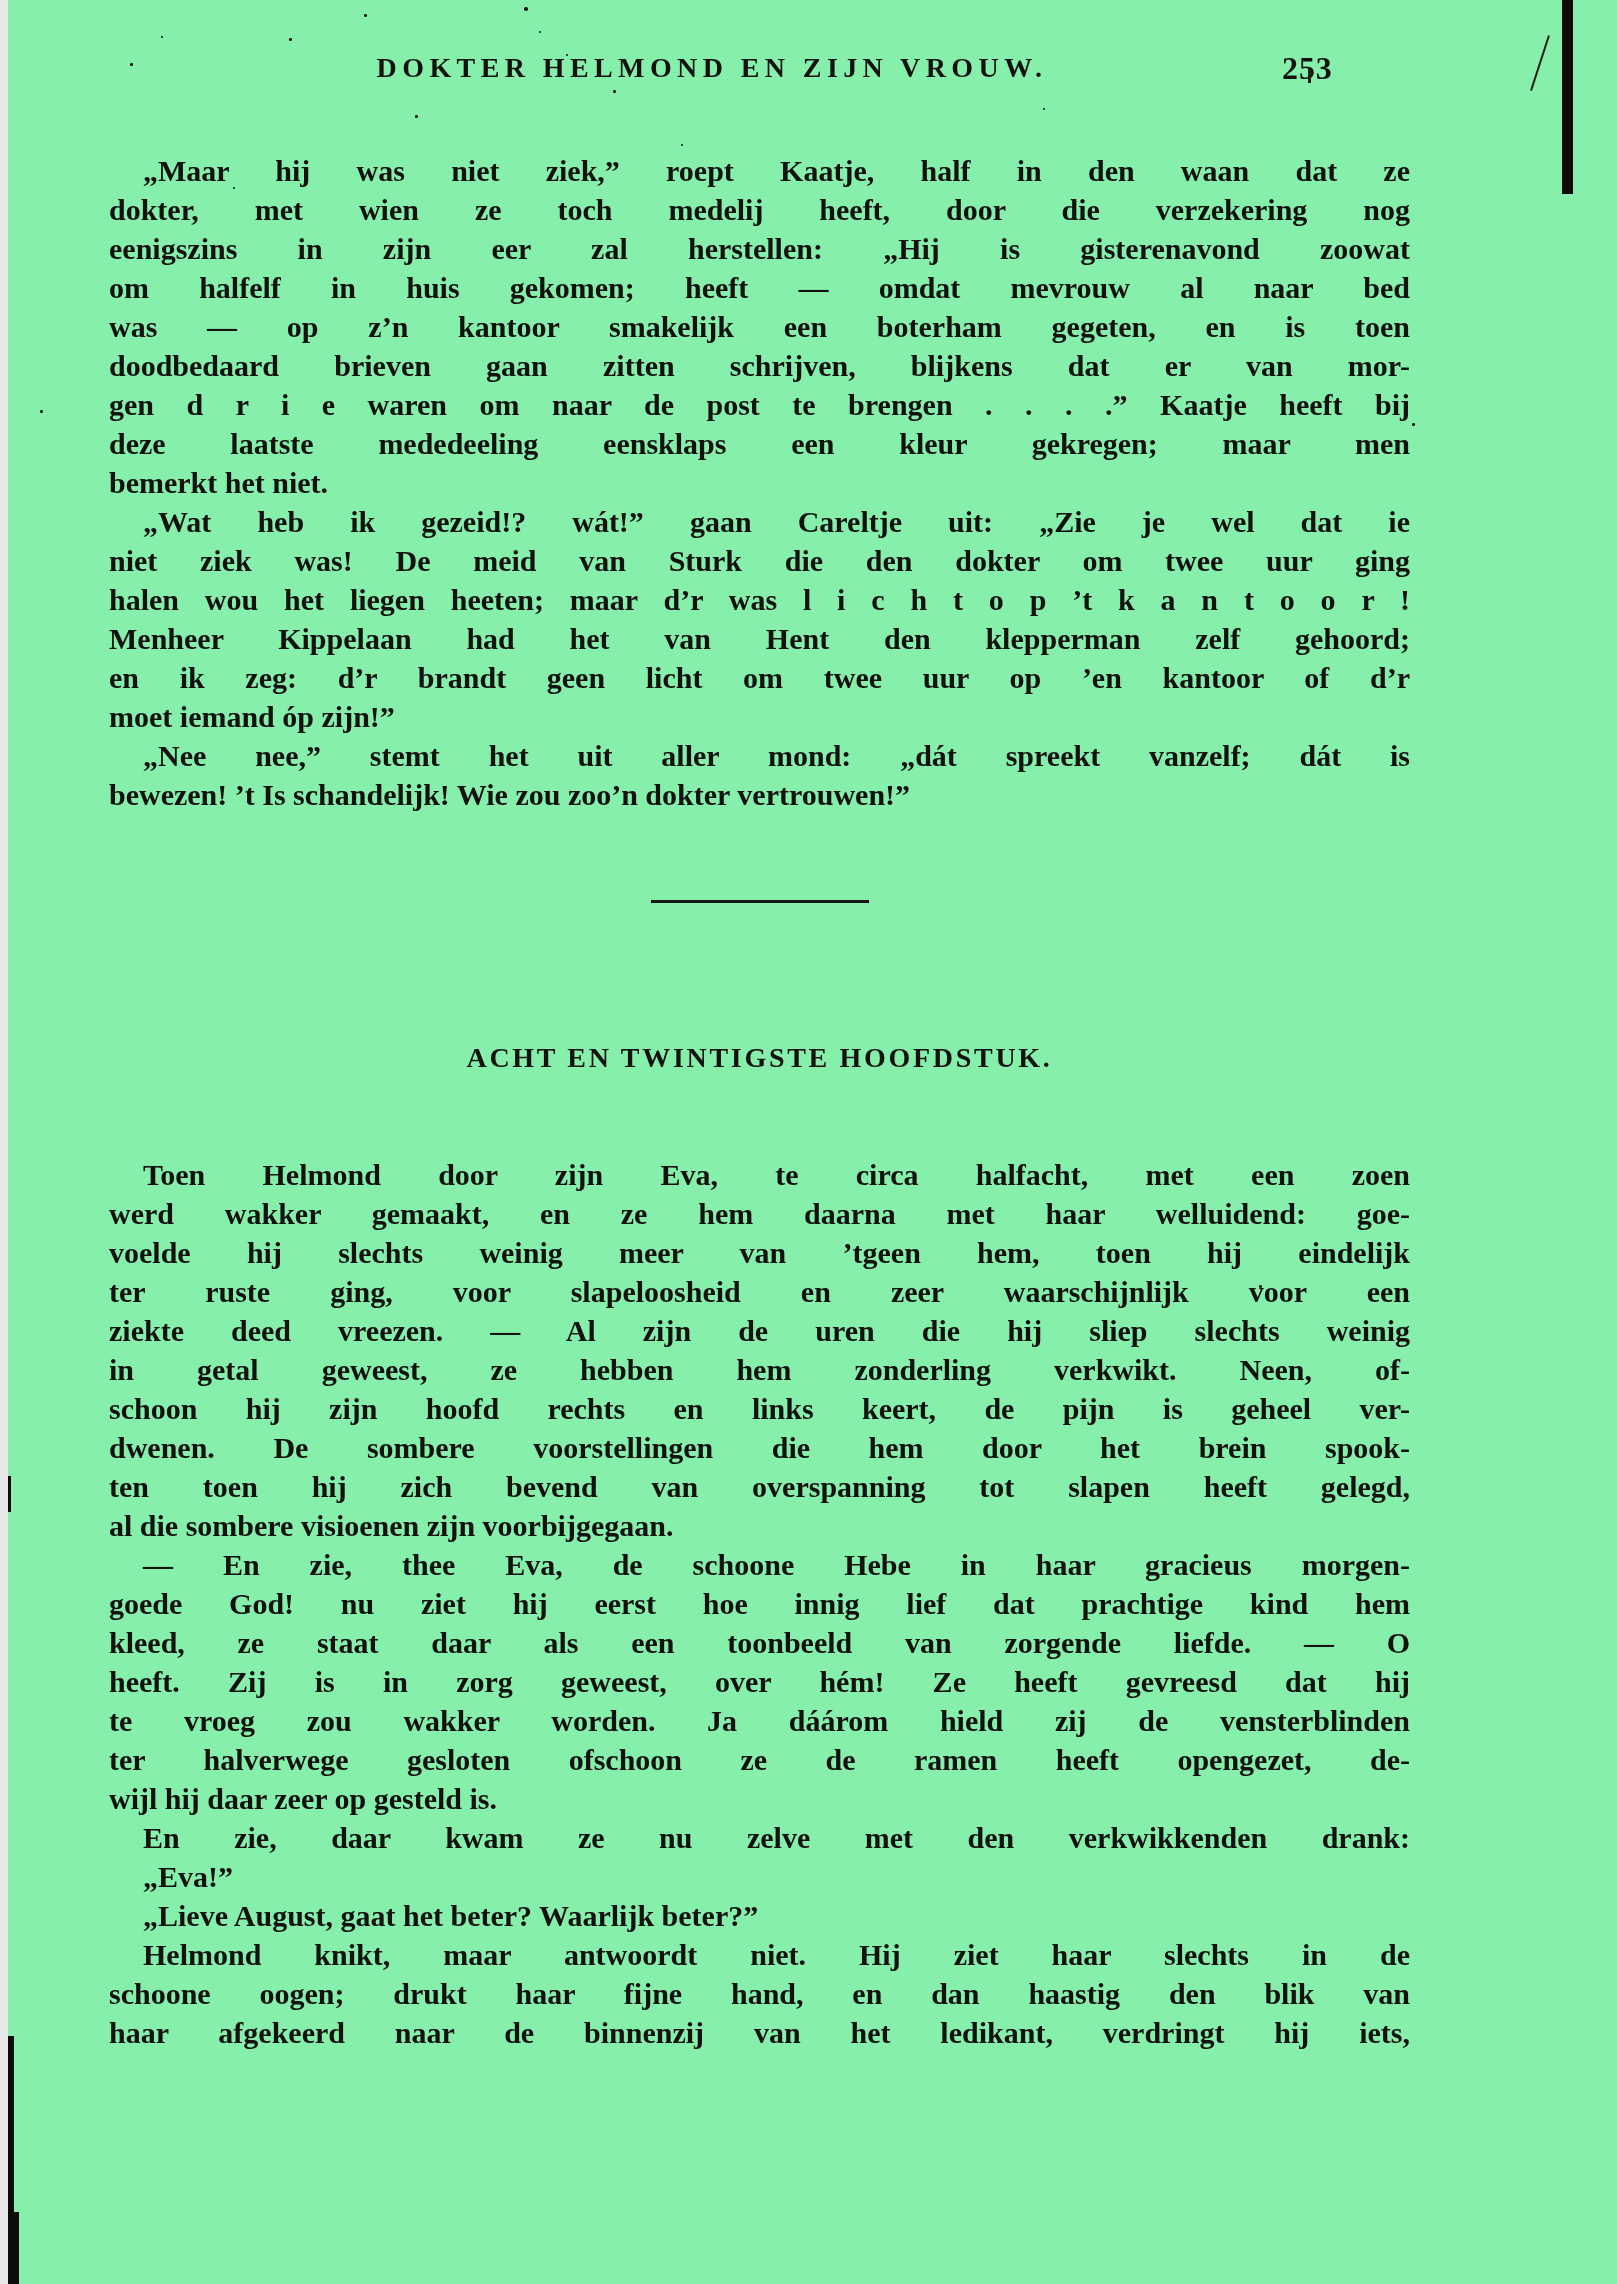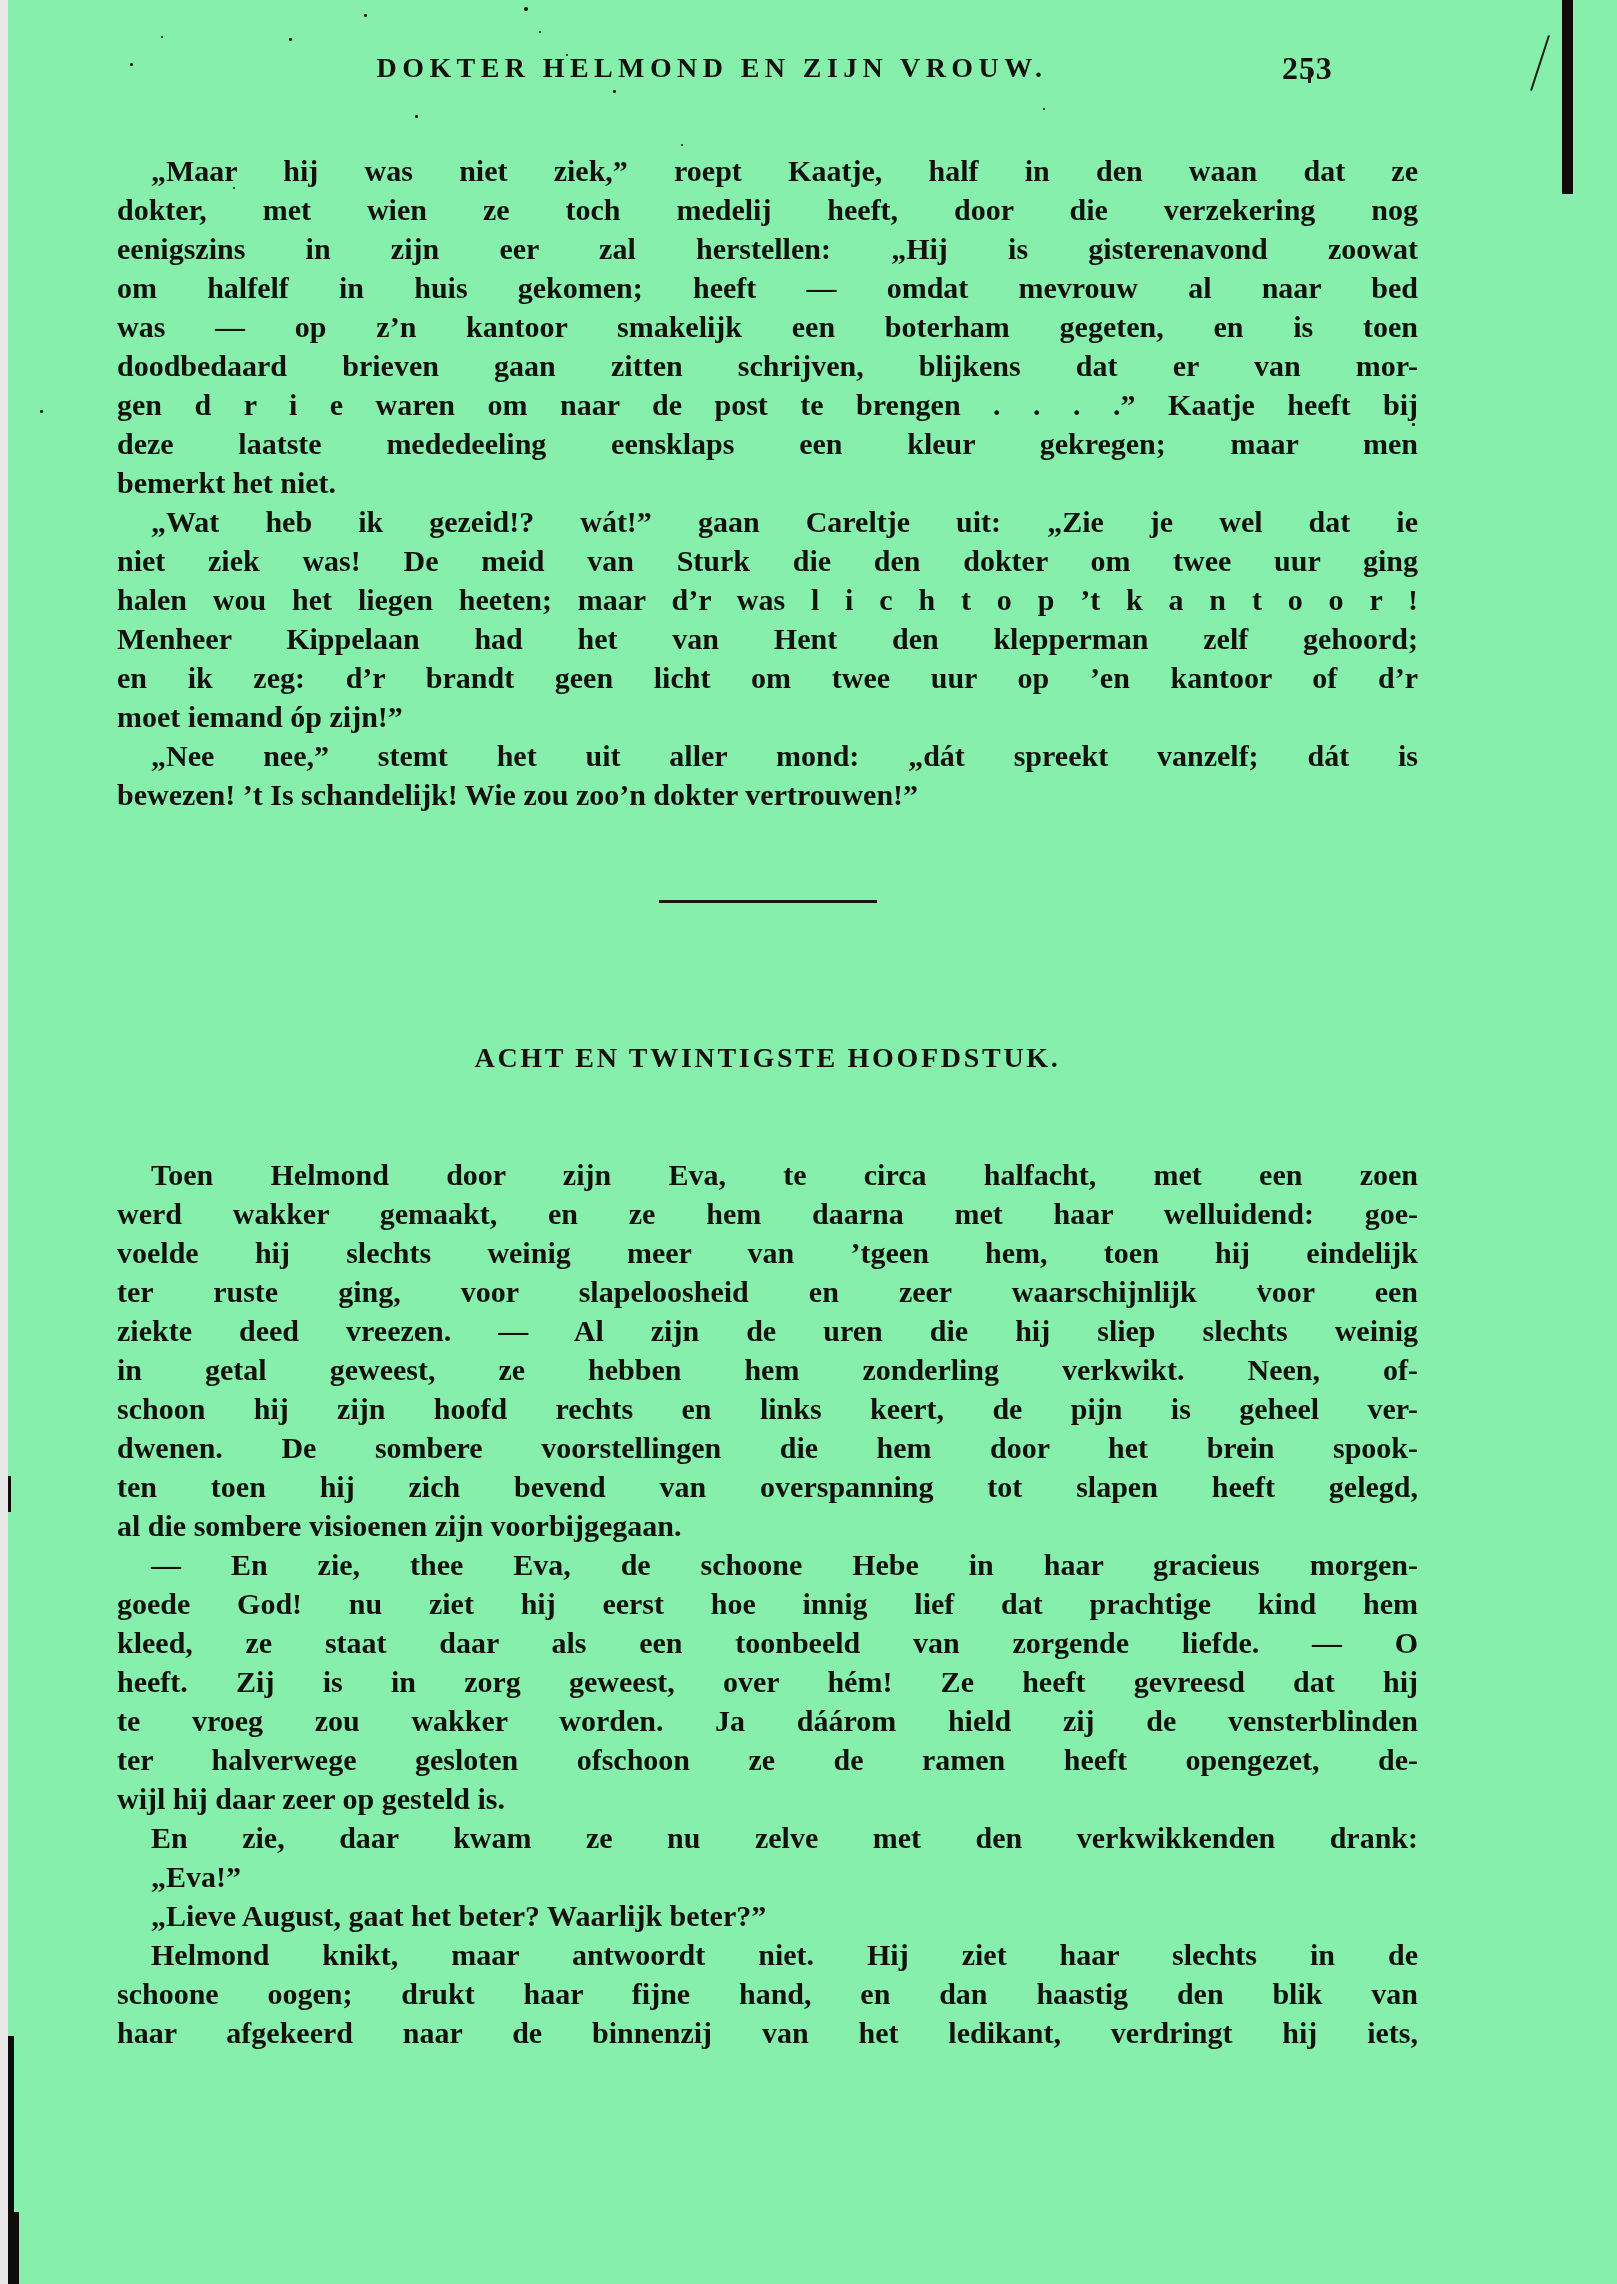--- a/index.html
+++ b/index.html
@@ -18,21 +18,21 @@
     text-align:center;
     font-size:28px;font-weight:bold;letter-spacing:5.4px;
     white-space:nowrap;
   }
   #page-number{
     position:absolute;left:1274px;top:50px;width:108px;
     font-size:32px;font-weight:bold;letter-spacing:0.9px;
   }
   
   #column{
-    position:absolute;left:109px;top:151px;width:1301px;
+    position:absolute;left:101px;top:151px;width:1301px;
     font-size:30px;font-weight:bold;line-height:39px;
   }
   .para{margin:0;}
   .line{
     text-align:justify;
     text-align-last:justify;
     white-space:normal;
   }
   .line.first{text-indent:34px;}
   .line.lastline{text-align-last:left;}

